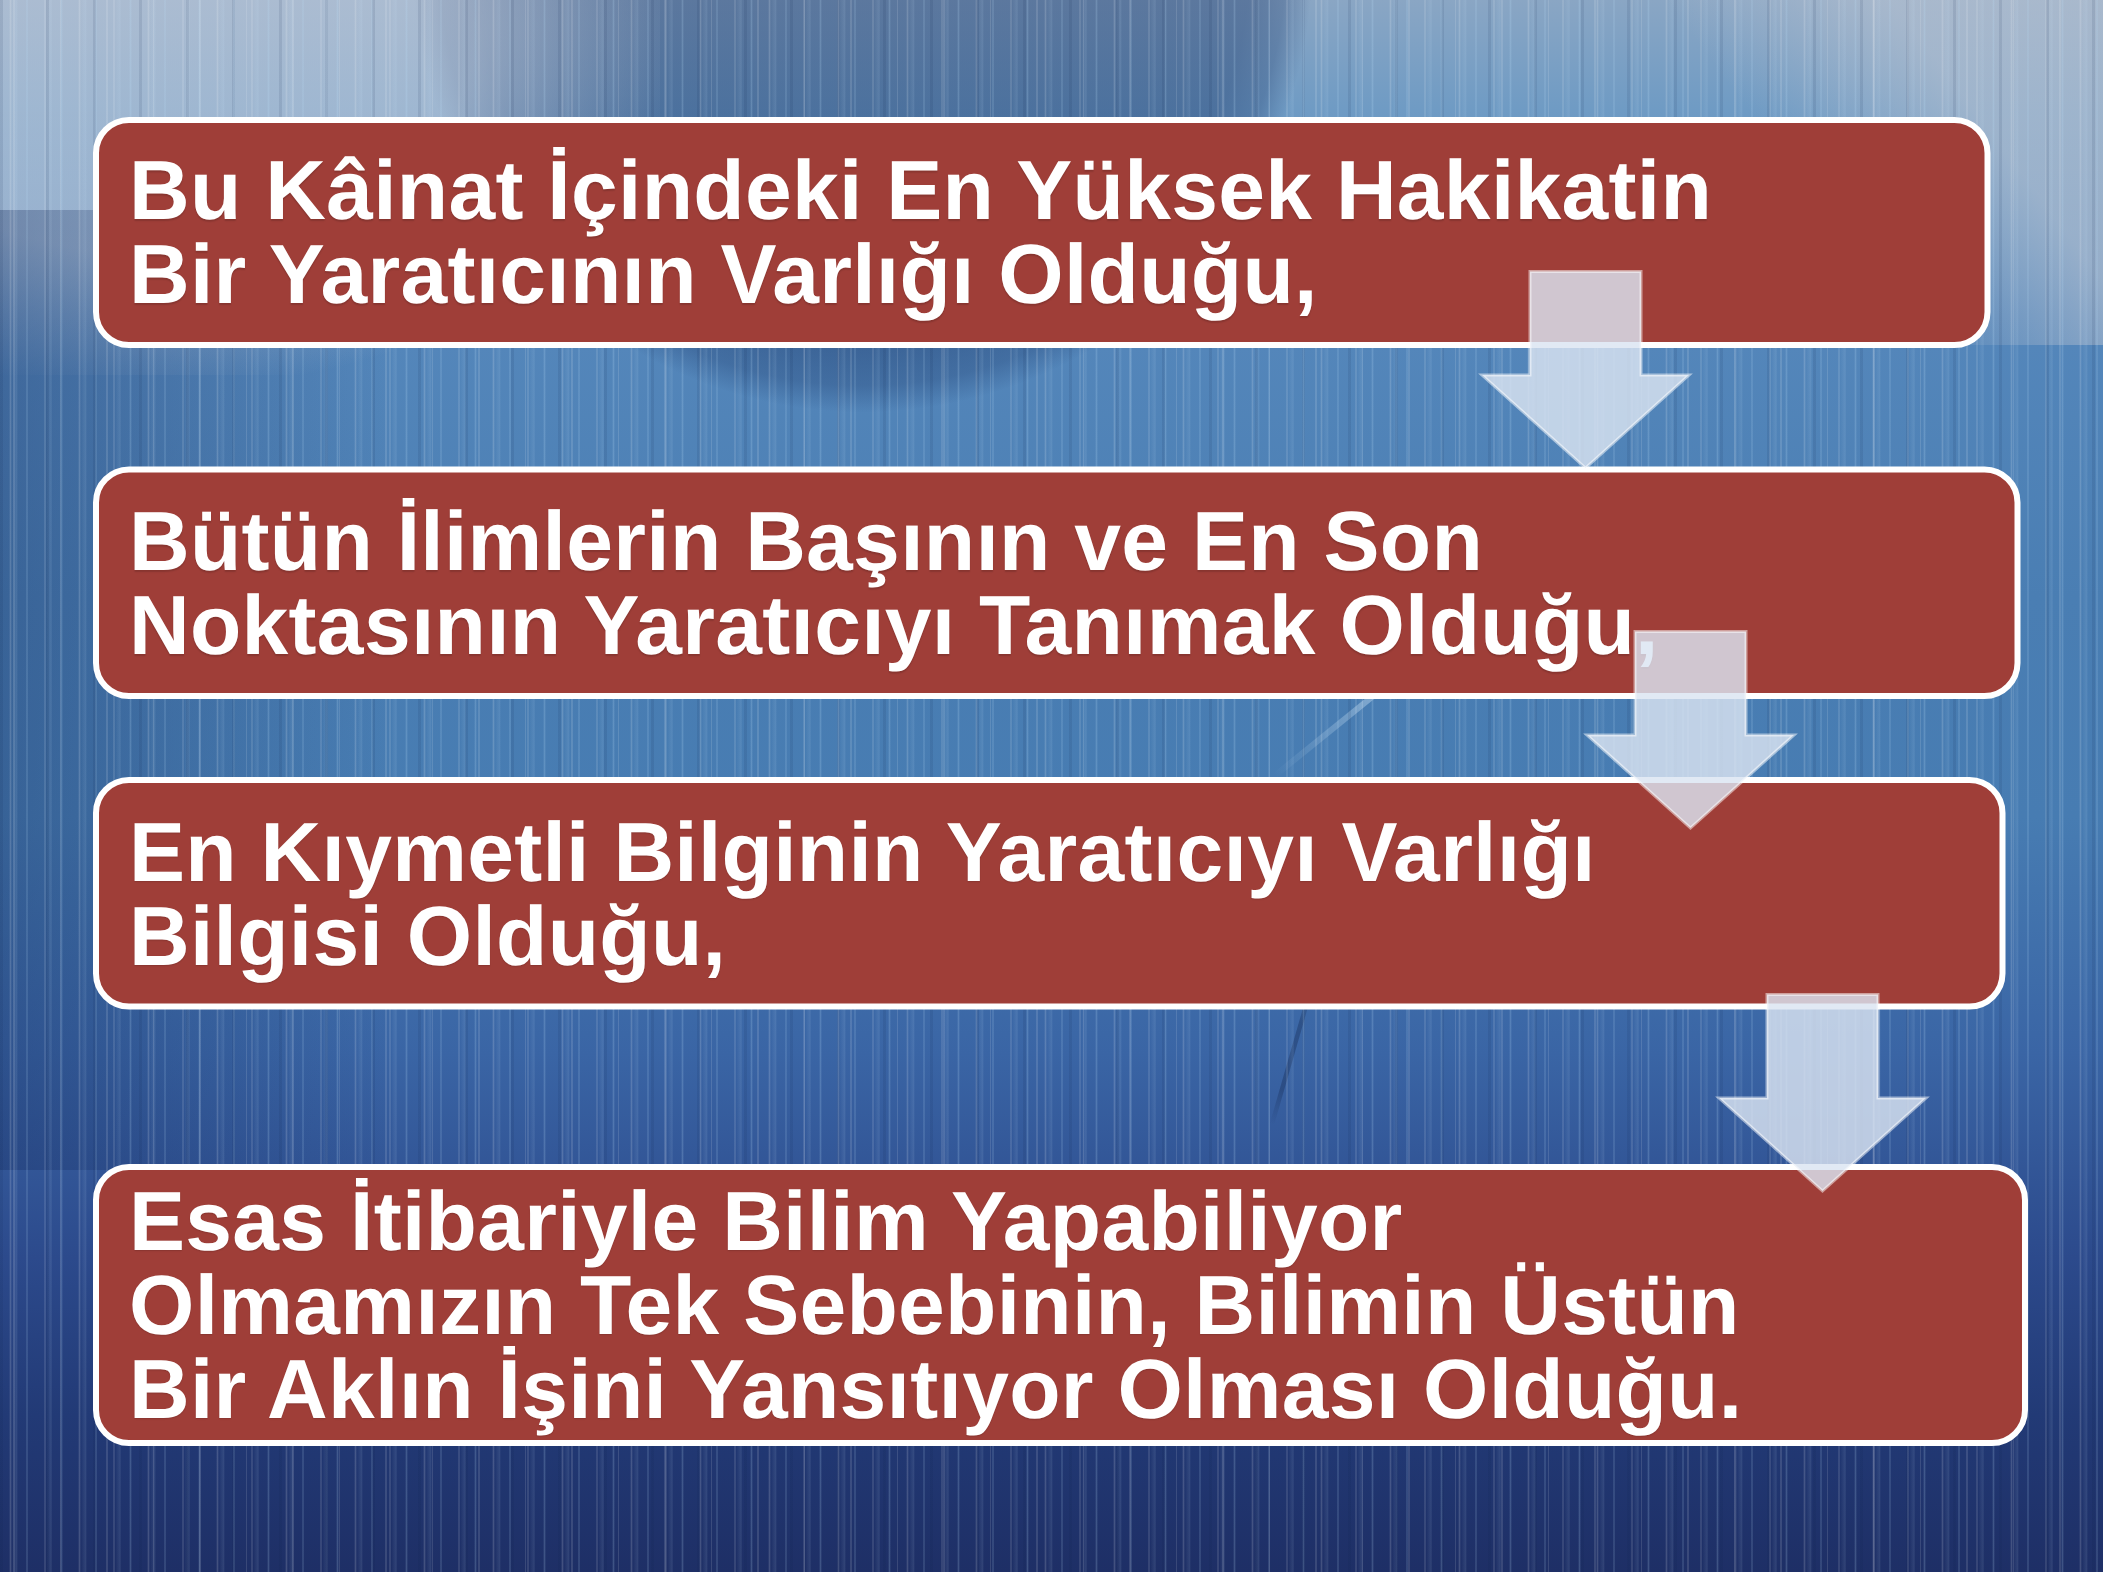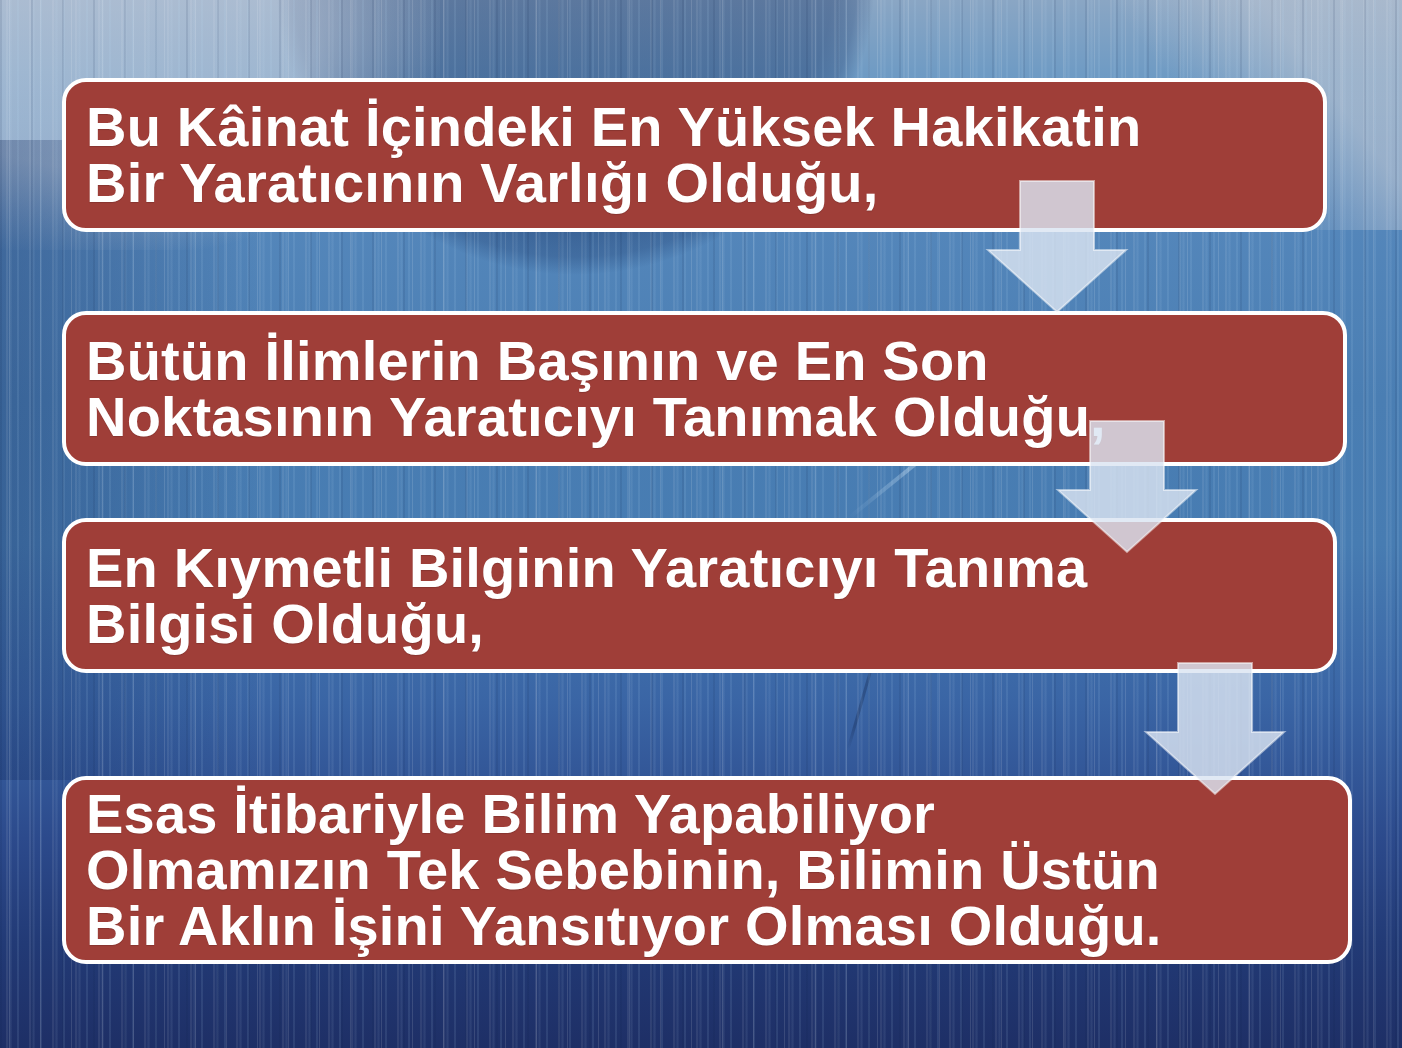--- a/index.html
+++ b/index.html
@@ -107,21 +107,21 @@
     <div class="box-text">Bu Kâinat İçindeki En Yüksek Hakikatin
 Bir Yaratıcının Varlığı Olduğu,</div>
   </div>
 
   <div class="box box2">
     <div class="box-text">Bütün İlimlerin Başının ve En Son
 Noktasının Yaratıcıyı Tanımak Olduğu,</div>
   </div>
 
   <div class="box box3">
-    <div class="box-text">En Kıymetli Bilginin Yaratıcıyı Tanıma
+    <div class="box-text">En Kıymetli Bilginin Yaratıcıyı Varlığı
 Bilgisi Olduğu,</div>
   </div>
 
   <div class="box box4">
     <div class="box-text">Esas İtibariyle Bilim Yapabiliyor
 Olmamızın Tek Sebebinin, Bilimin Üstün
 Bir Aklın İşini Yansıtıyor Olması Olduğu.</div>
   </div>
 
   <svg class="arrows" viewBox="0 0 1402 1048">

